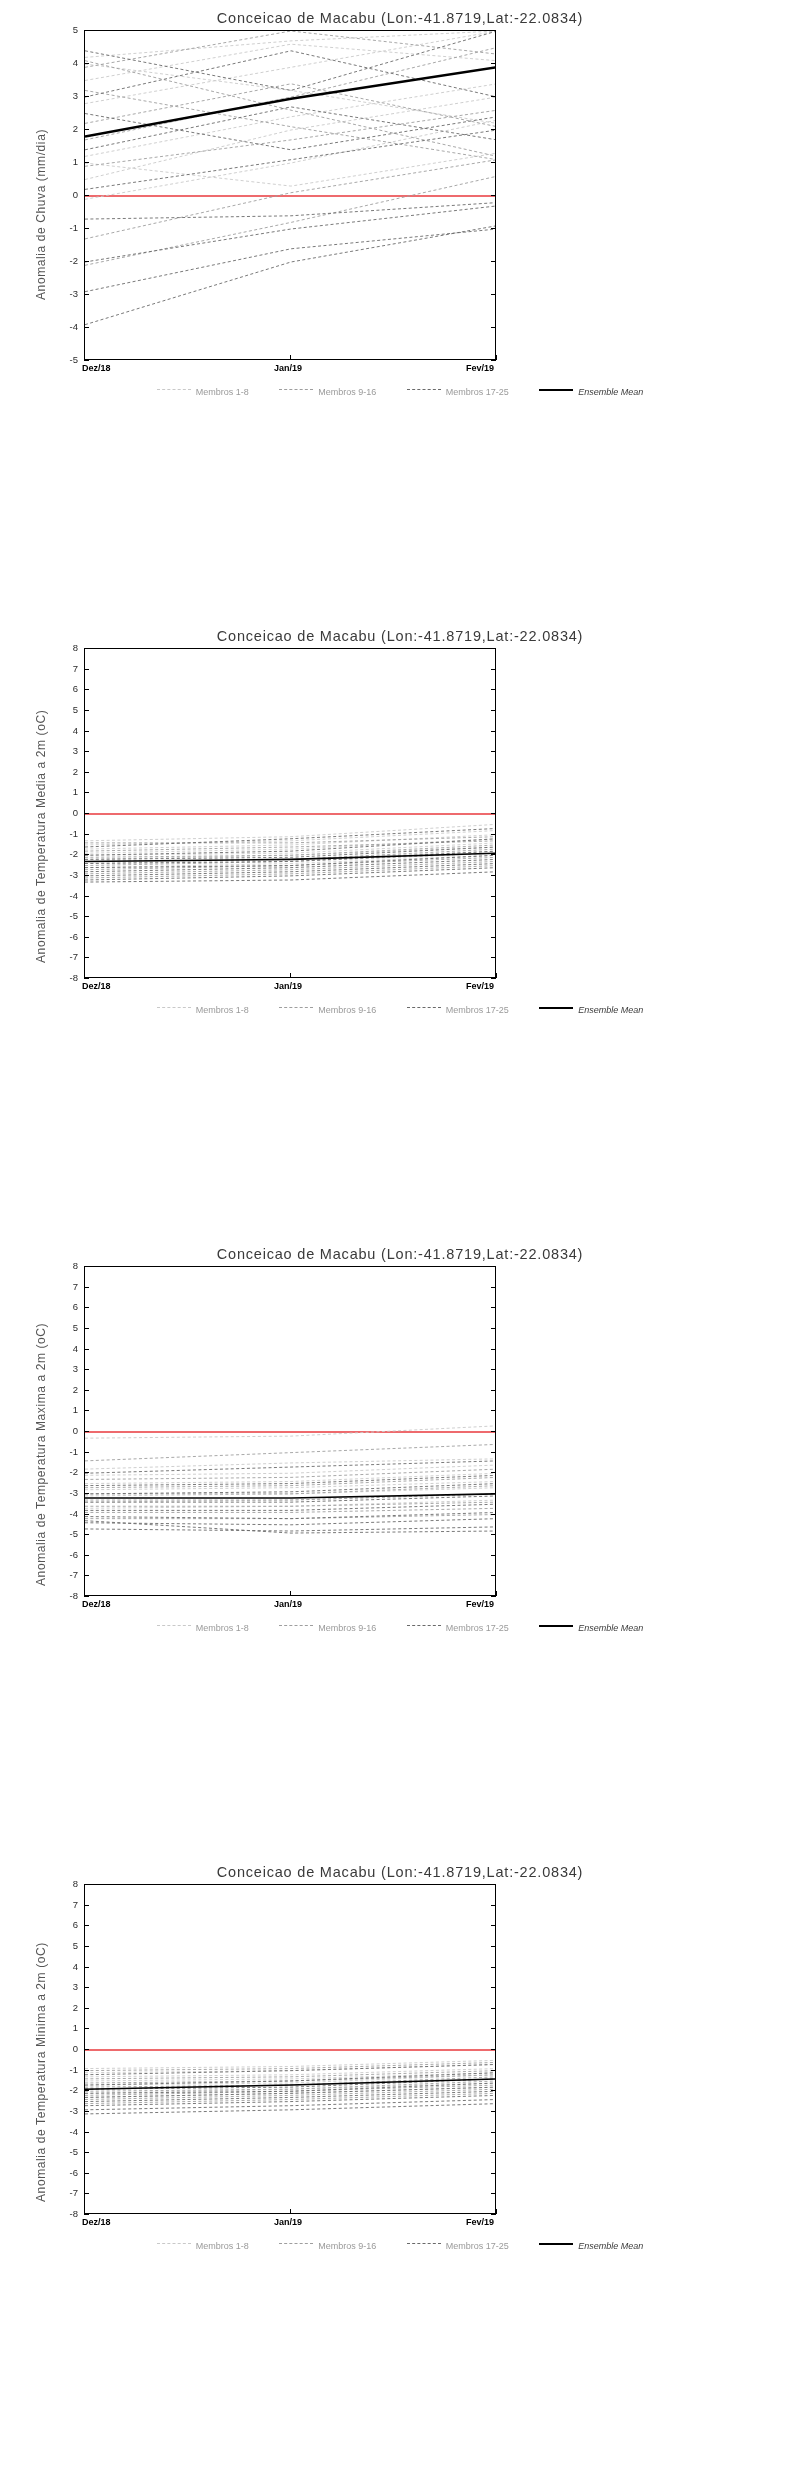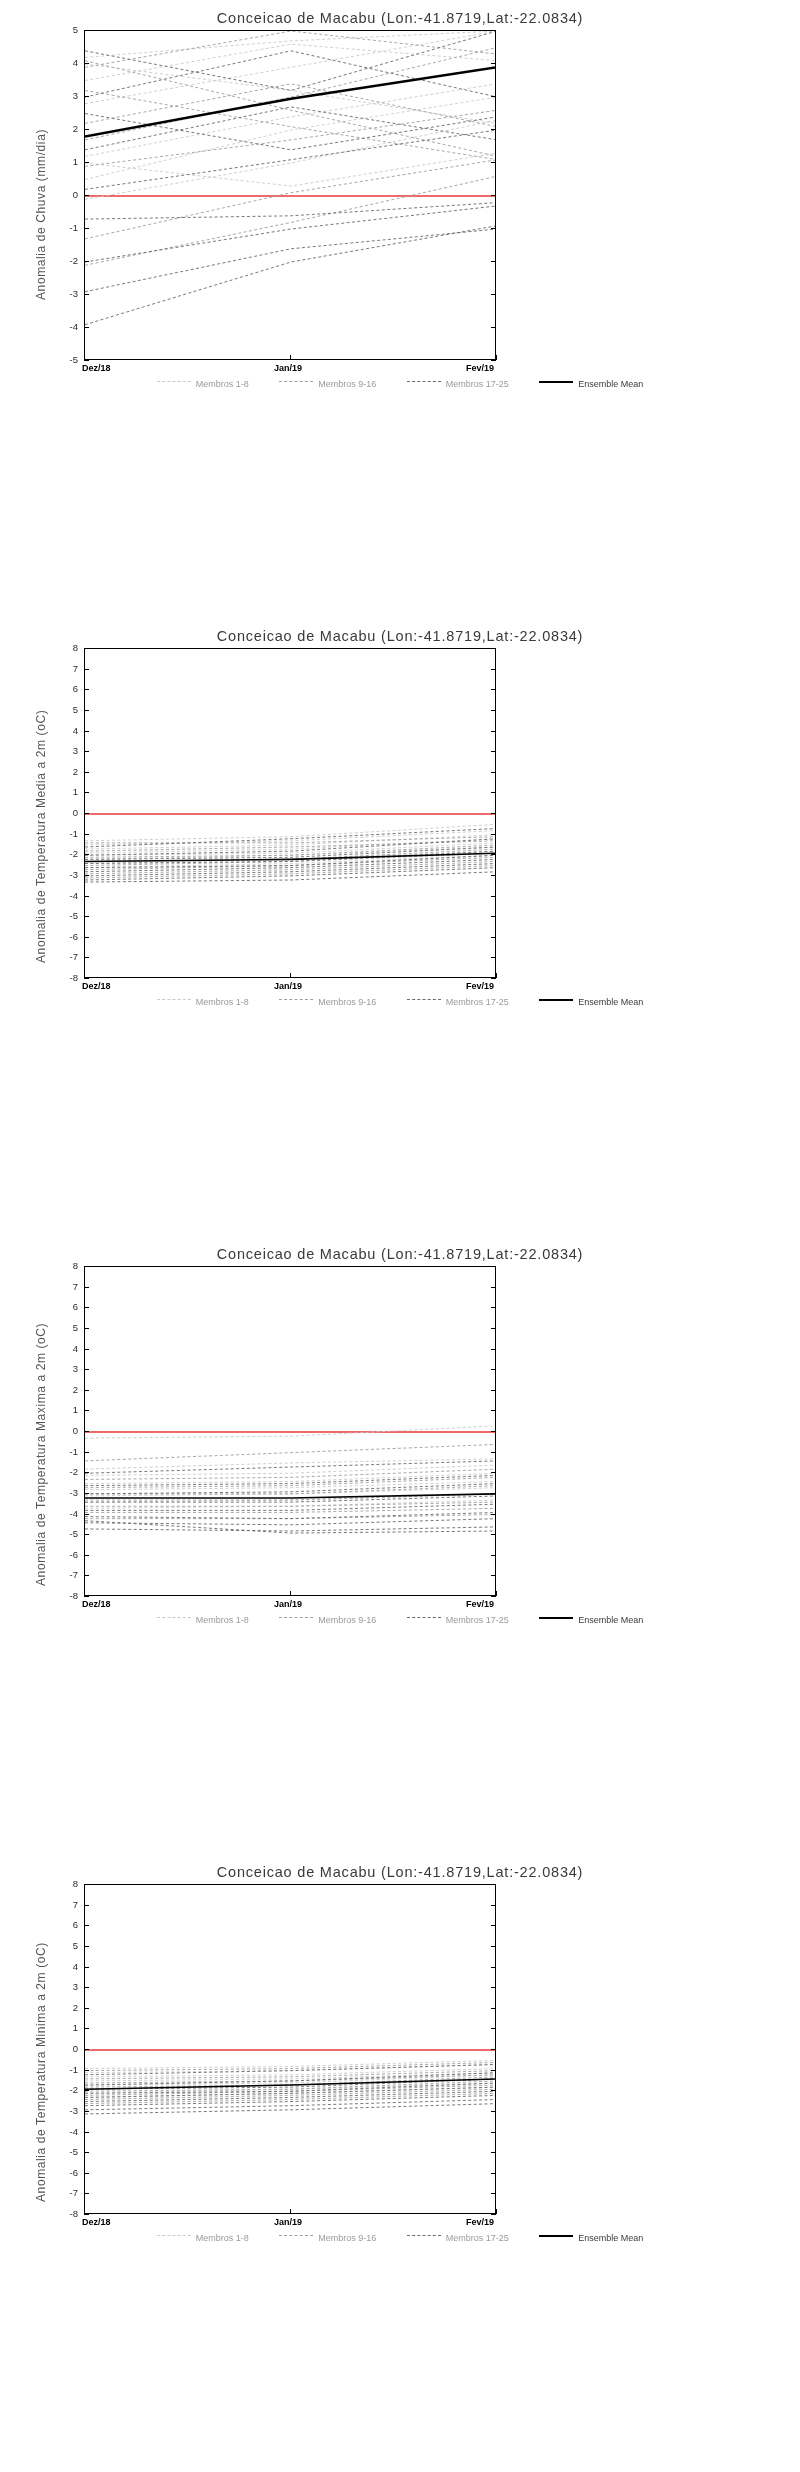--- a/index.html
+++ b/index.html
@@ -69,38 +69,38 @@
   .legend {
     position: absolute;
     width: 800px;
     text-align: center;
     font-size: 9px;
     color: #9a9a9a;
     white-space: nowrap;
   }
   .legend-item {
     display: inline-block;
-    margin: 0 14px;
+    margin: 8px 14px;
     vertical-align: middle;
   }
   .legend-swatch {
     display: inline-block;
     width: 34px;
     height: 0;
     vertical-align: middle;
     margin-right: 5px;
     position: relative;
     top: -2px;
   }
   .sw-dash-light { border-top: 1px dashed #c9c9c9; }
   .sw-dash-mid { border-top: 1px dashed #9e9e9e; }
   .sw-dash-dark { border-top: 1px dashed #6a6a6a; }
   .sw-solid-black { border-top: 2.5px solid #000000; }
   .legend-label { vertical-align: middle; }
-  .legend-label.dark { color: #3b3b3b; }
+  .legend-label.dark { color: #3b3b3b; font-style: italic; }
   svg.series { position: absolute; left: 0; top: 0; }
 </style>
 </head>
 <body>
 
 <div id="page">
 
   <div class="panel" style="top:0;">
     <div class="chart-title">Conceicao de Macabu (Lon:-41.8719,Lat:-22.0834)</div>
     <div class="ylabel" style="left:34px; top:300px;">Anomalia de Chuva (mm/dia)</div>

